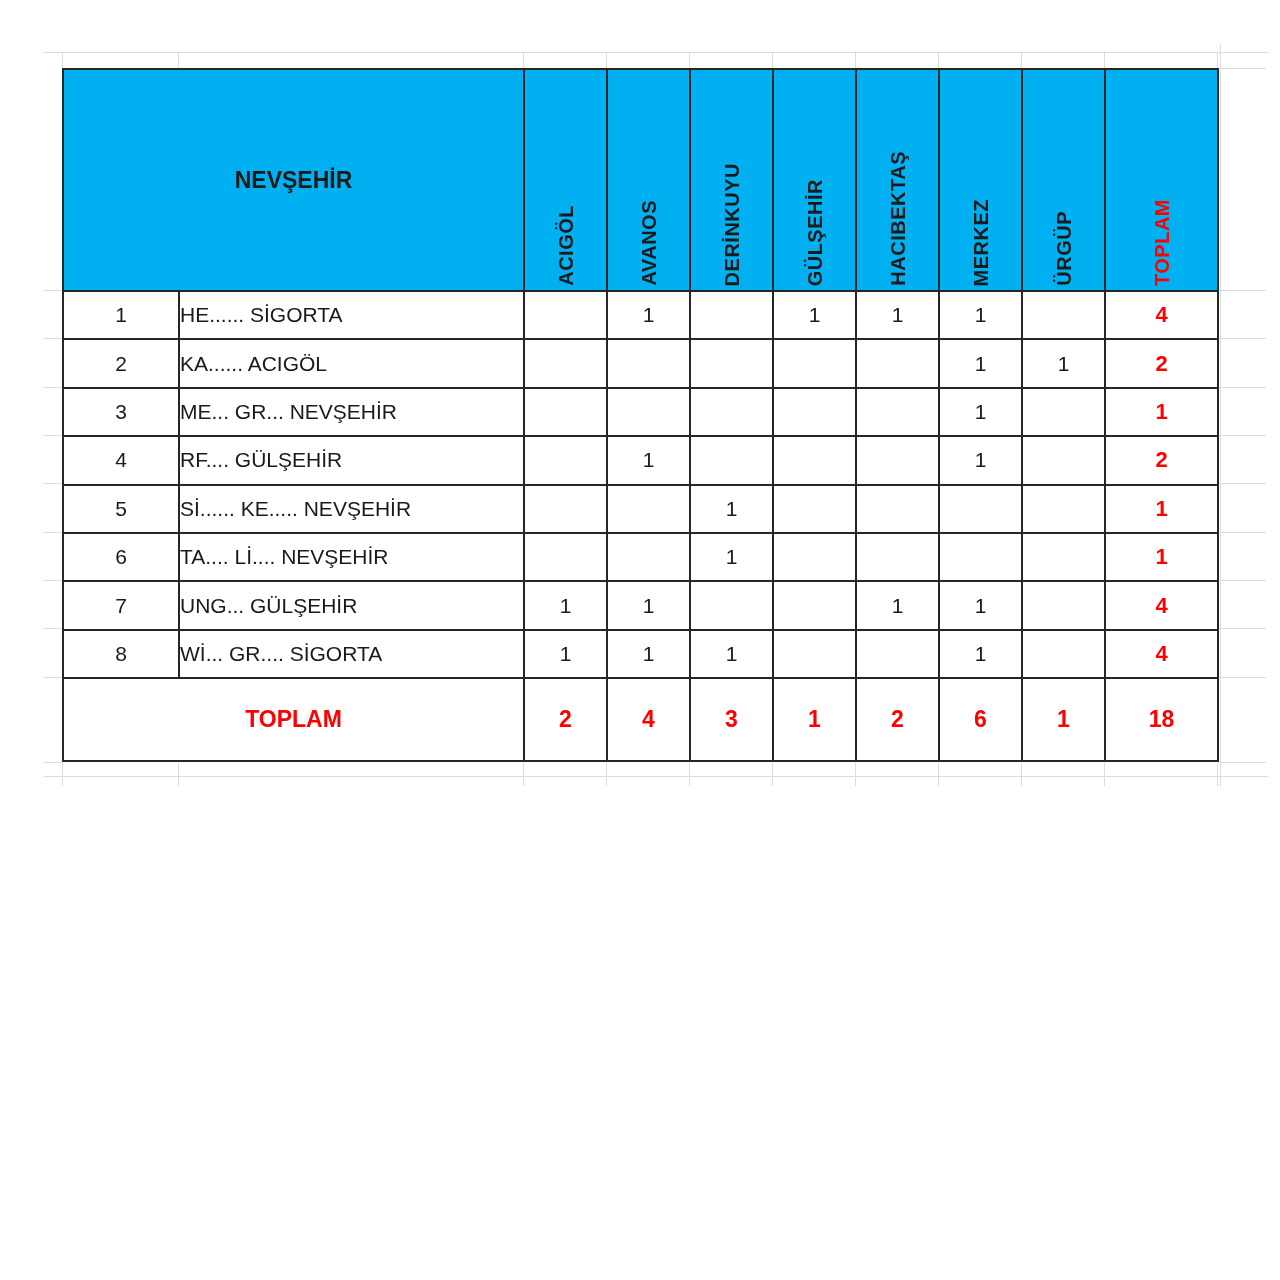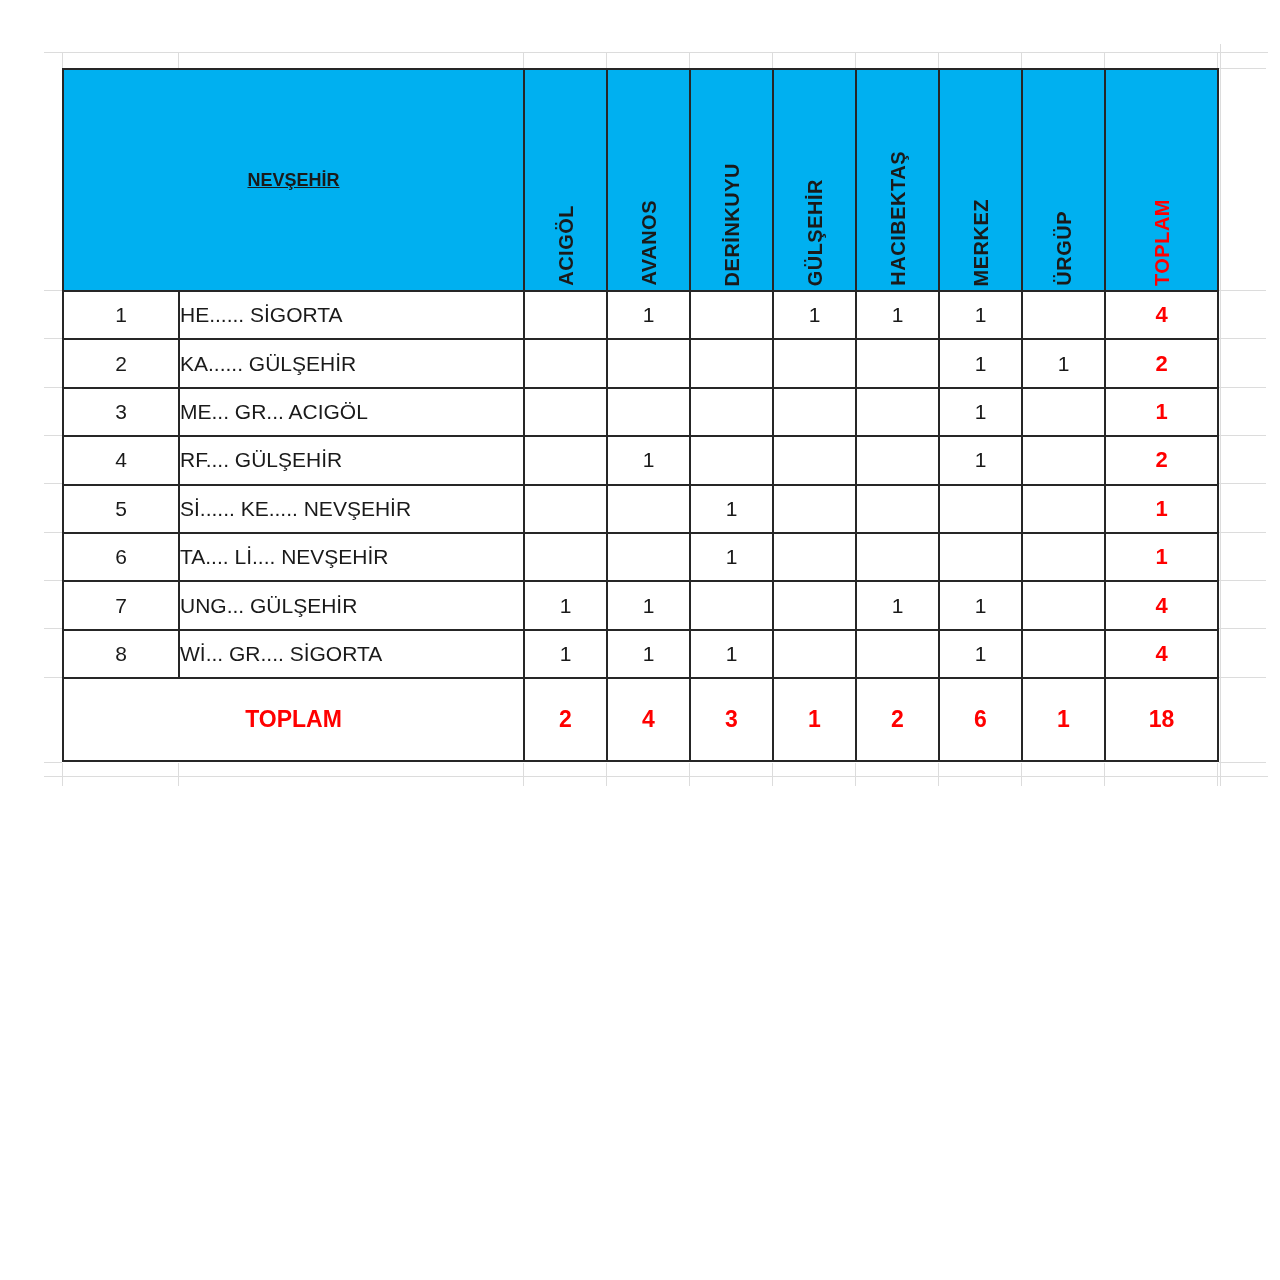--- a/index.html
+++ b/index.html
@@ -17,21 +17,21 @@
   .gridline{position:absolute;background:var(--gridline);}
   table#matrix{
     position:absolute;left:62px;top:68px;width:1155px;
     border-collapse:collapse;table-layout:fixed;
   }
   #matrix td,#matrix th{border:2px solid var(--border);padding:0;overflow:hidden;}
   thead th{background:var(--header-bg);}
   thead tr{height:222px;}
   tbody tr{height:48.4px;}
   tfoot tr{height:83px;}
-  th.region{font-size:18px;font-weight:bold;color:var(--text);text-align:center;vertical-align:middle;text-decoration:underline;}
+  th.region{font-size:23px;font-weight:bold;color:var(--text);text-align:center;vertical-align:middle;}
   th.vth{vertical-align:bottom;text-align:center;padding-bottom:10px;}
   th.vth span{
     display:inline-block;writing-mode:vertical-rl;transform:rotate(180deg);
     font-weight:bold;font-size:20px;color:var(--text);letter-spacing:0.5px;line-height:1;
   }
   th.vth.red span{color:var(--red);}
   tbody td{font-size:21px;color:var(--text);text-align:center;vertical-align:middle;}
   tbody td.name{text-align:left;padding-left:8px;}
   tbody td.total{color:var(--red);font-weight:bold;font-size:22px;}
   tfoot td{color:var(--red);font-weight:bold;font-size:23px;text-align:center;vertical-align:middle;}
@@ -78,33 +78,33 @@
           <td>1</td>
           <td></td>
           <td>1</td>
           <td>1</td>
           <td>1</td>
           <td></td>
           <td class="total">4</td>
         </tr>
         <tr>
           <td>2</td>
-          <td class="name">KA...... GÜLŞEHİR</td>
+          <td class="name">KA...... ACIGÖL</td>
           <td></td>
           <td></td>
           <td></td>
           <td></td>
           <td></td>
           <td>1</td>
           <td>1</td>
           <td class="total">2</td>
         </tr>
         <tr>
           <td>3</td>
-          <td class="name">ME... GR... ACIGÖL</td>
+          <td class="name">ME... GR... NEVŞEHİR</td>
           <td></td>
           <td></td>
           <td></td>
           <td></td>
           <td></td>
           <td>1</td>
           <td></td>
           <td class="total">1</td>
         </tr>
         <tr>

